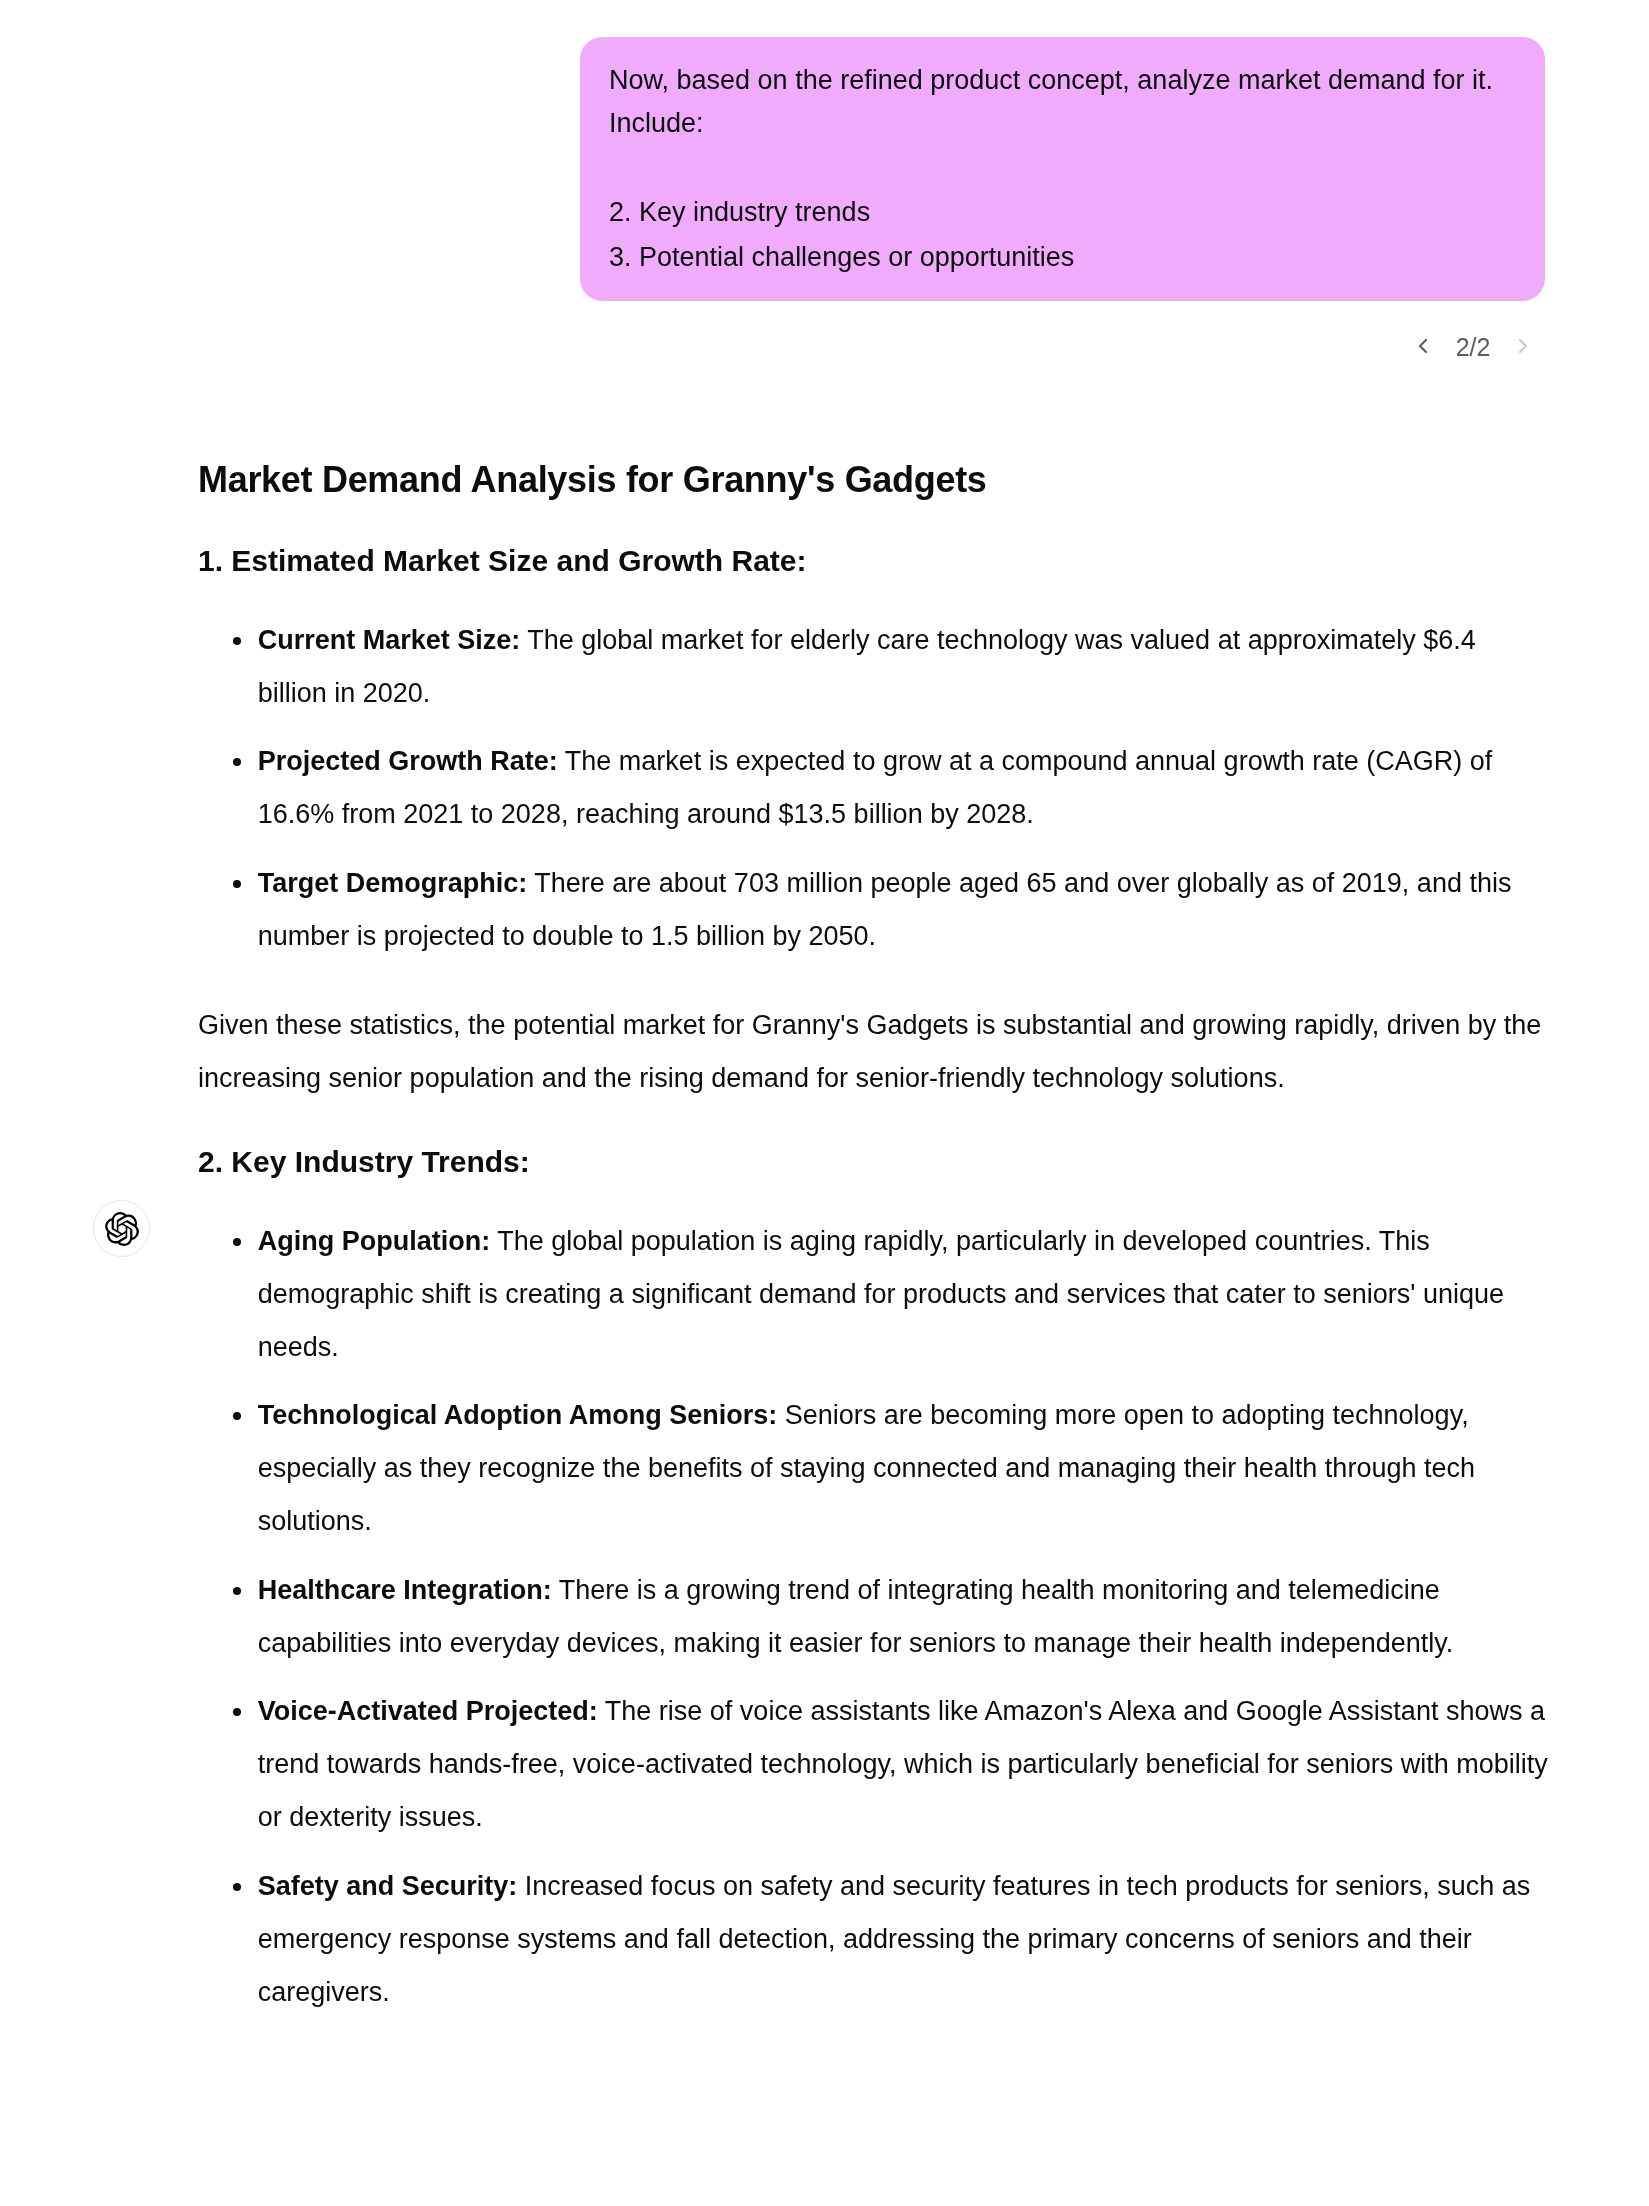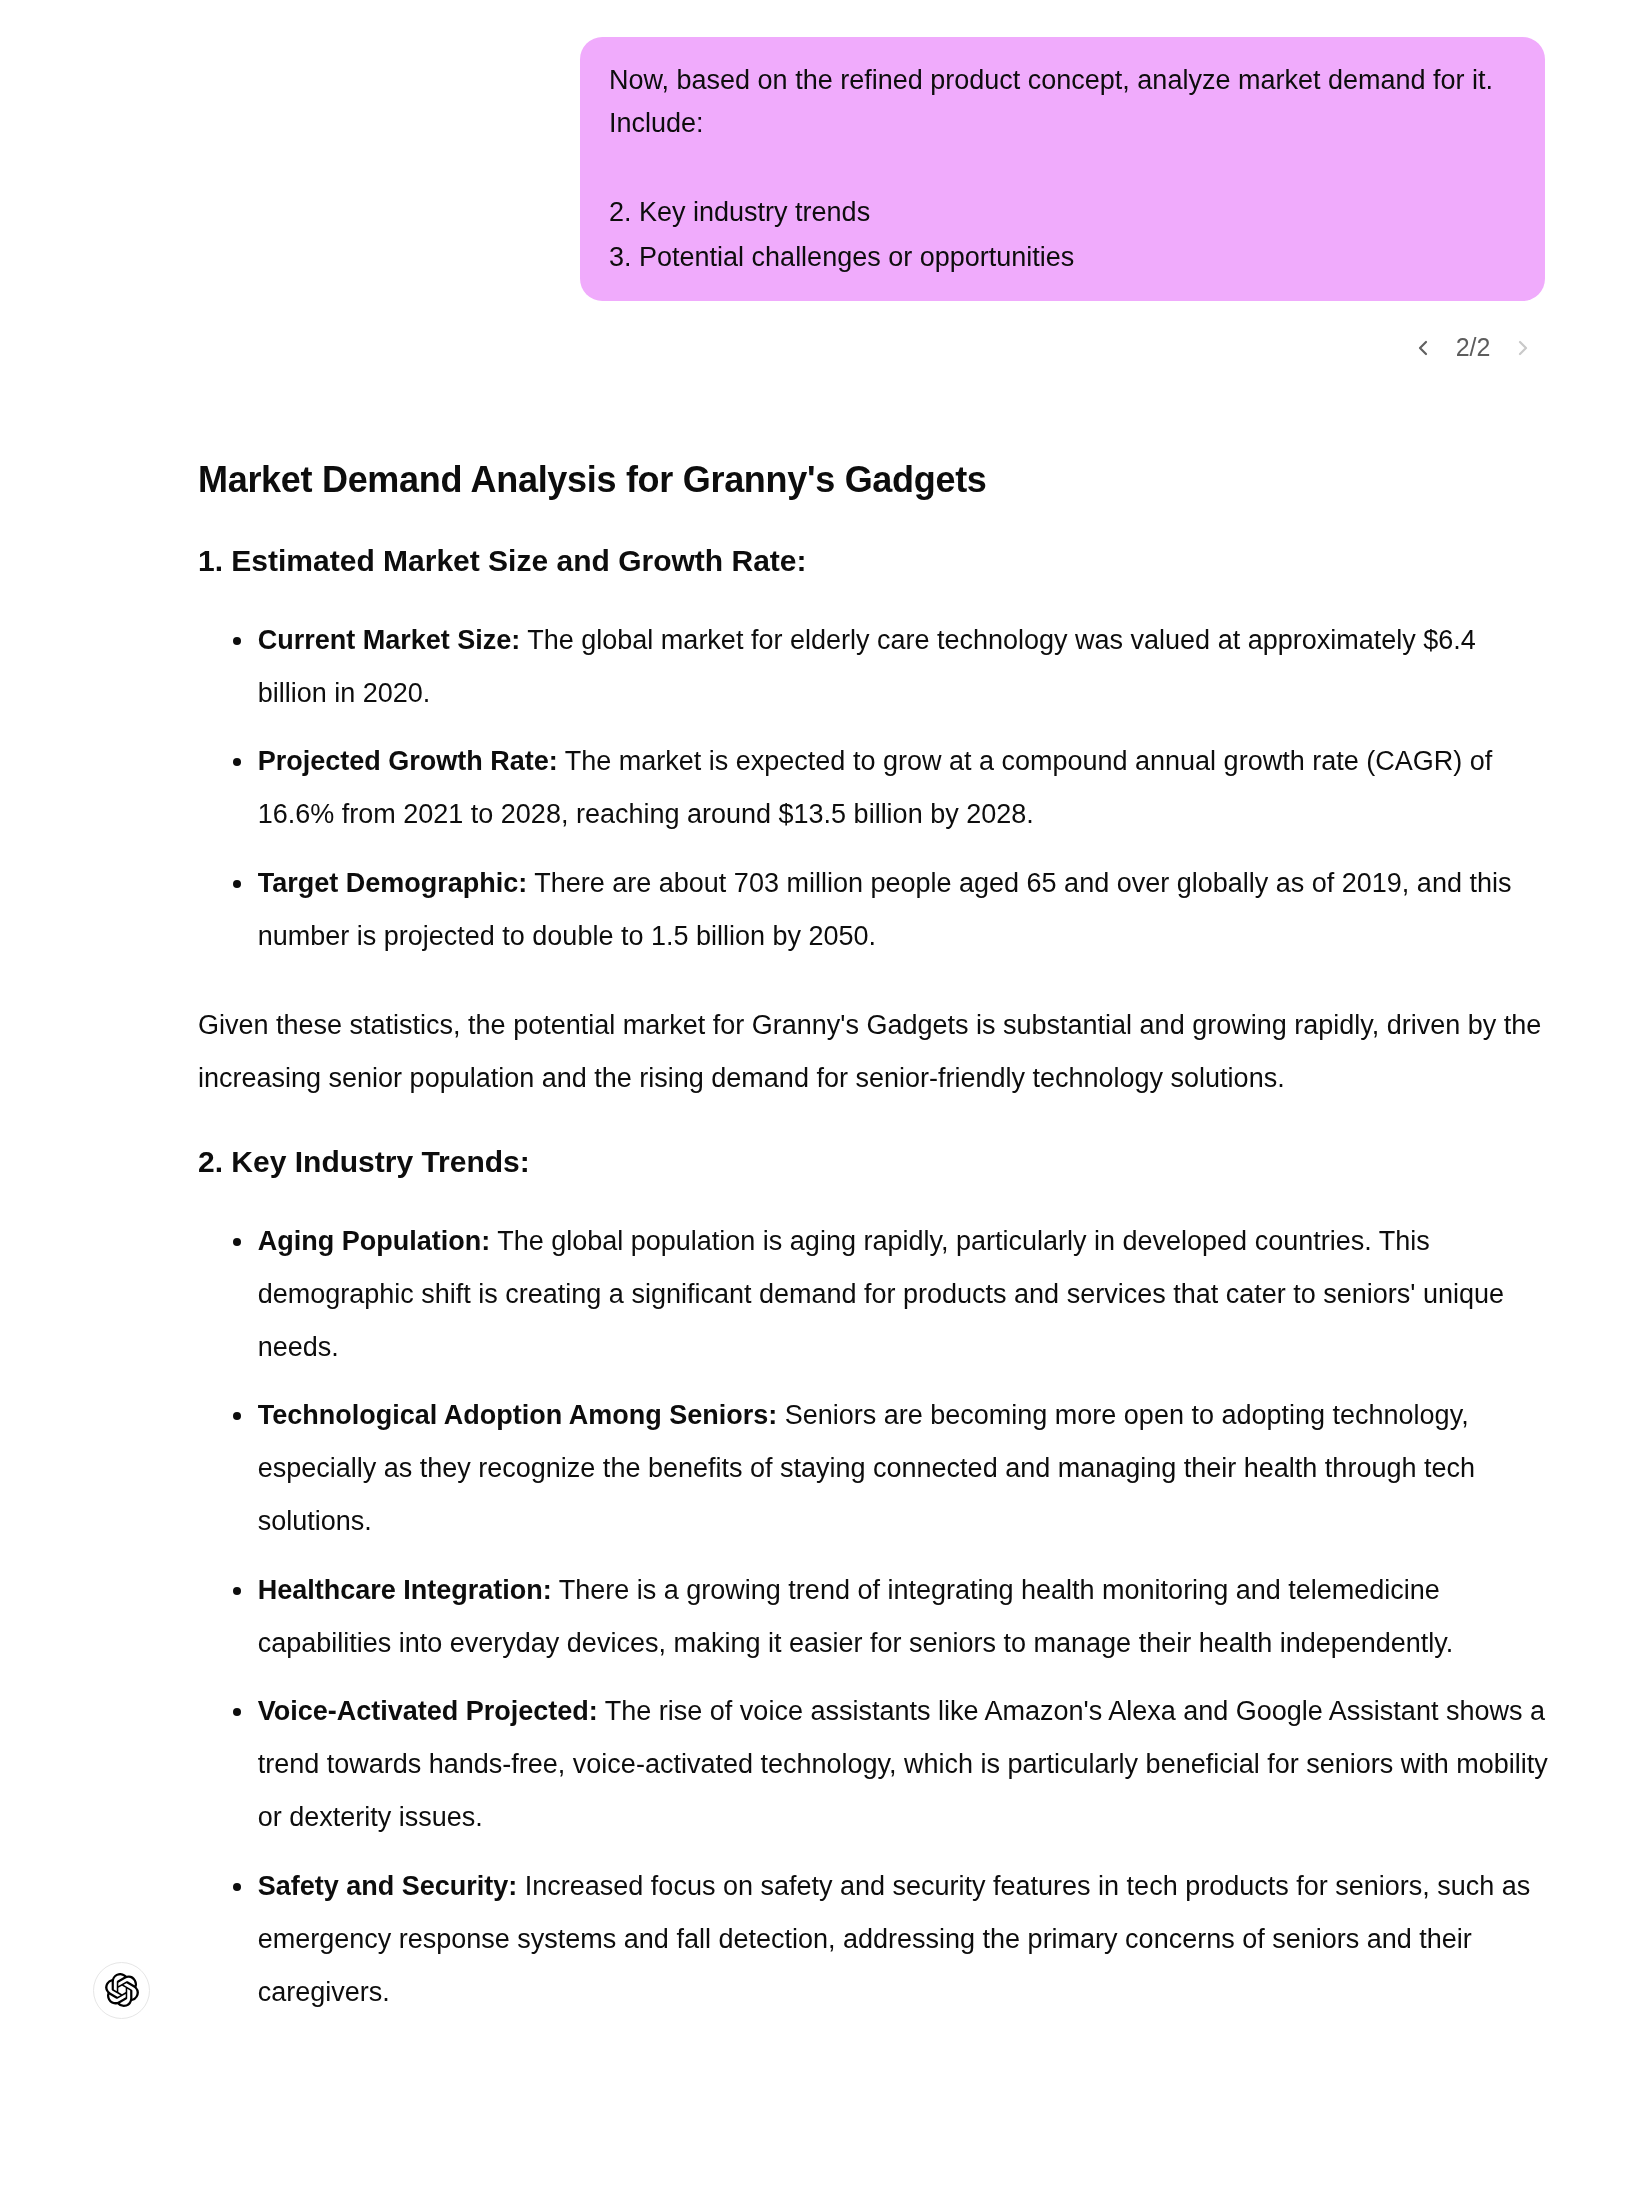--- a/index.html
+++ b/index.html
@@ -33,21 +33,21 @@
     line-height: 43px;
   }
   .bubble-line {
     line-height: 45px;
   }
 
   
   .pagination {
     display: flex;
     justify-content: flex-end;
-    align-items: flex-end;
+    align-items: center;
     gap: 20.6px;
     margin: 31px 114px 0 0;
     color: #5d5d5d;
     font-size: 25px;
   }
   .pg-btn {
     background: none;
     border: none;
     padding: 0;
     margin: 0;
@@ -56,21 +56,21 @@
     align-items: center;
     color: #616161;
   }
   .pg-btn.disabled { color: #c9c9c9; cursor: default; }
   .pg-btn svg { width: 24px; height: 24px; }
   .pg-count { line-height: 31px; }
 
   
   .assistant-row {
     display: flex;
-    align-items: flex-end;
+    align-items: center;
     margin: 76px 0 0 93px;
   }
   .avatar {
     width: 57px;
     height: 57px;
     border-radius: 50%;
     border: 0.9px solid #e6e6e6;
     background: #ffffff;
     display: flex;
     align-items: center;

